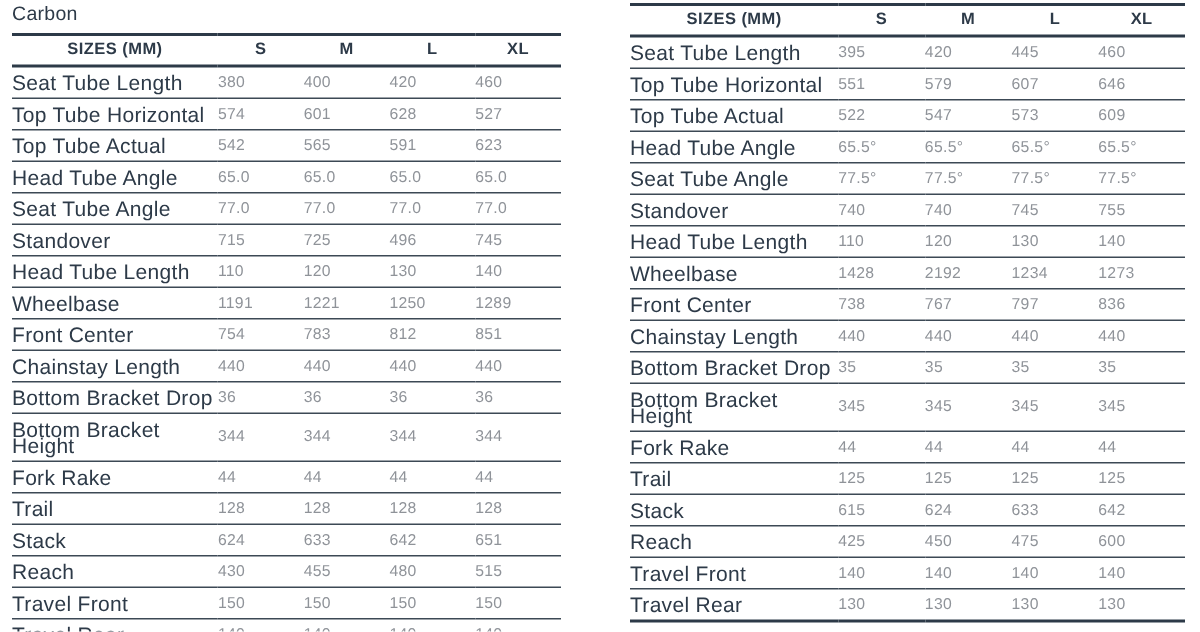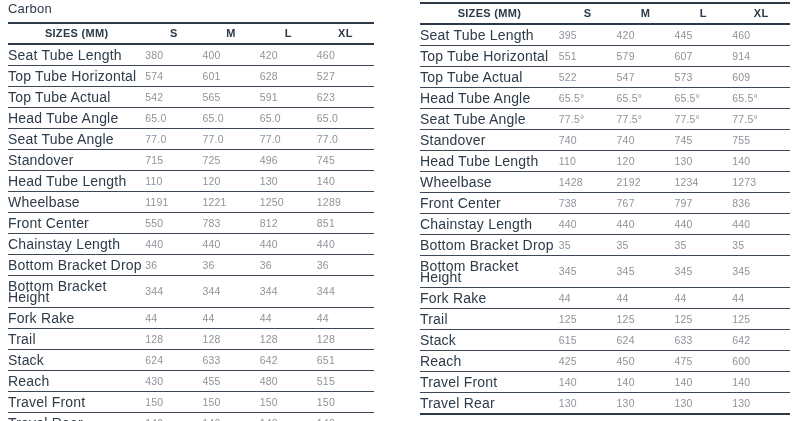--- a/index.html
+++ b/index.html
@@ -145,21 +145,21 @@
           </tr>
           <tr>
             <th>Wheelbase</th>
             <td>1191</td>
             <td>1221</td>
             <td>1250</td>
             <td>1289</td>
           </tr>
           <tr>
             <th>Front Center</th>
-            <td>550</td>
+            <td>754</td>
             <td>783</td>
             <td>812</td>
             <td>851</td>
           </tr>
           <tr>
             <th>Chainstay Length</th>
             <td>440</td>
             <td>440</td>
             <td>440</td>
             <td>440</td>
@@ -248,21 +248,21 @@
             <td>395</td>
             <td>420</td>
             <td>445</td>
             <td>460</td>
           </tr>
           <tr>
             <th>Top Tube Horizontal</th>
             <td>551</td>
             <td>579</td>
             <td>607</td>
-            <td>914</td>
+            <td>646</td>
           </tr>
           <tr>
             <th>Top Tube Actual</th>
             <td>522</td>
             <td>547</td>
             <td>573</td>
             <td>609</td>
           </tr>
           <tr>
             <th>Head Tube Angle</th>

